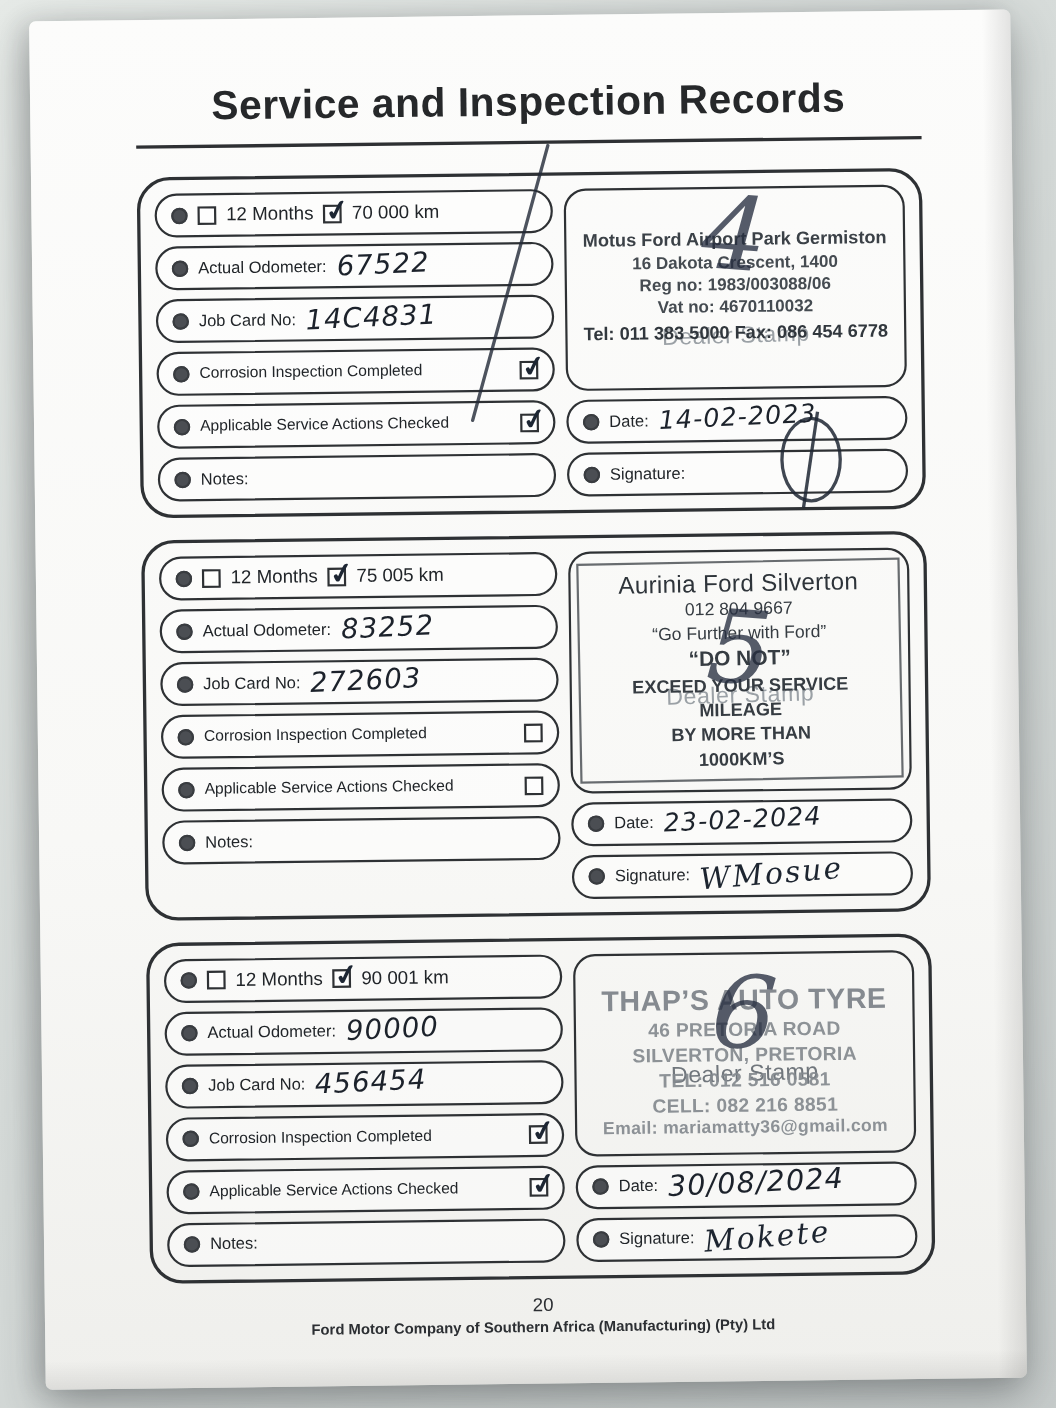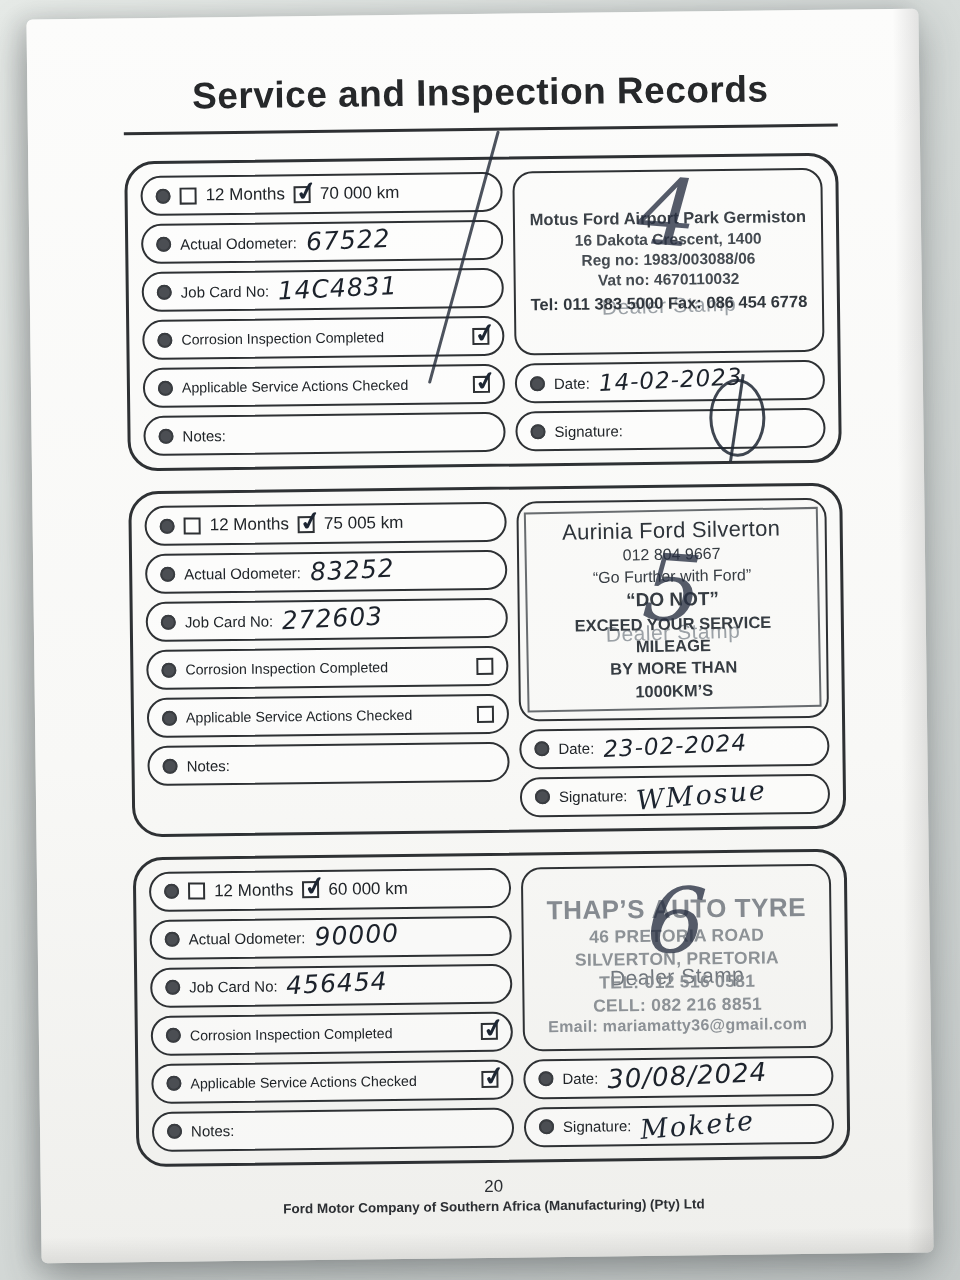--- a/index.html
+++ b/index.html
@@ -253,21 +253,21 @@
     <div class="col-left">
       <div class="pill">
         <span class="dot"></span>
         <span class="cb">
             <span class="tick"></span>
           </span>
         <span class="lbl bold">12 Months</span>
         <span class="cb">
             <span class="tick">✓</span>
           </span>
-        <span class="lbl bold">60 000 km</span>
+        <span class="lbl bold">90 001 km</span>
       </div>
       <div class="pill">
         <span class="dot"></span>
         <span class="lbl">Actual Odometer:</span>
         <span class="hw">90000</span>
       </div>
       <div class="pill">
         <span class="dot"></span>
         <span class="lbl">Job Card No:</span>
         <span class="hw">456454</span>

